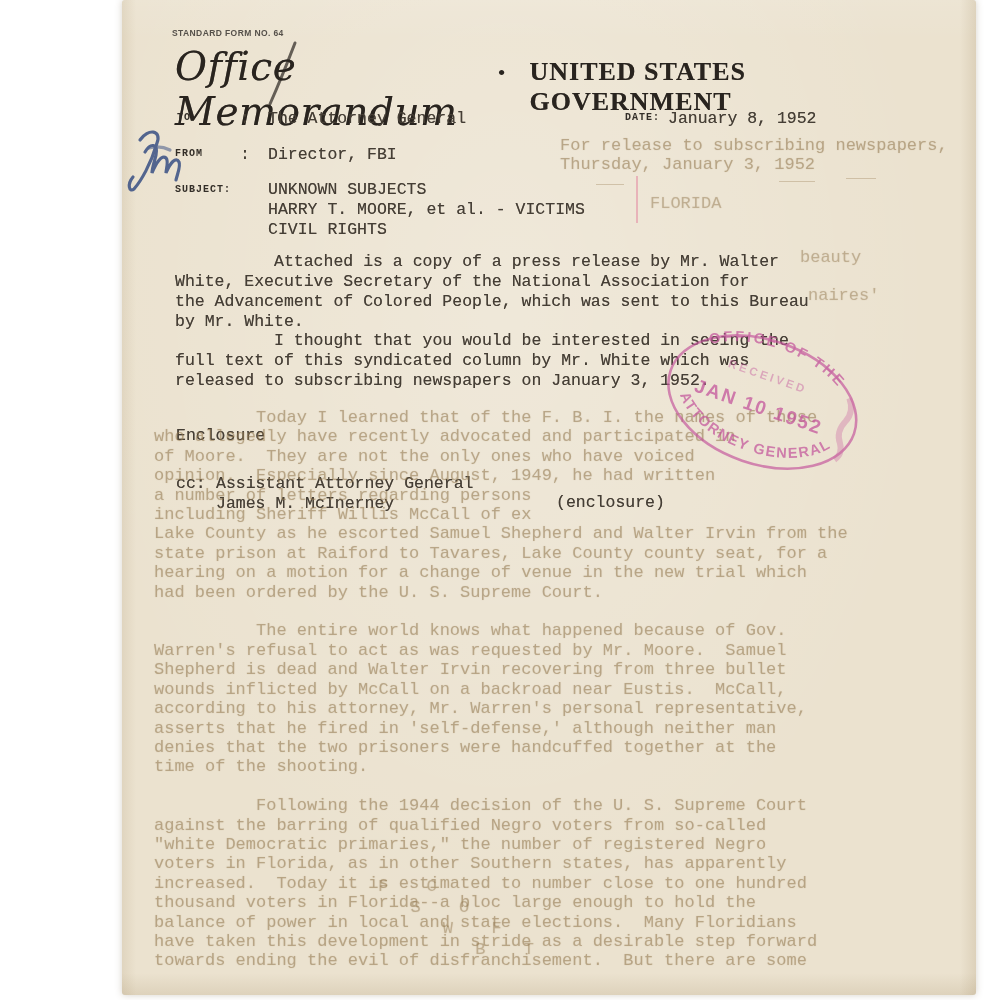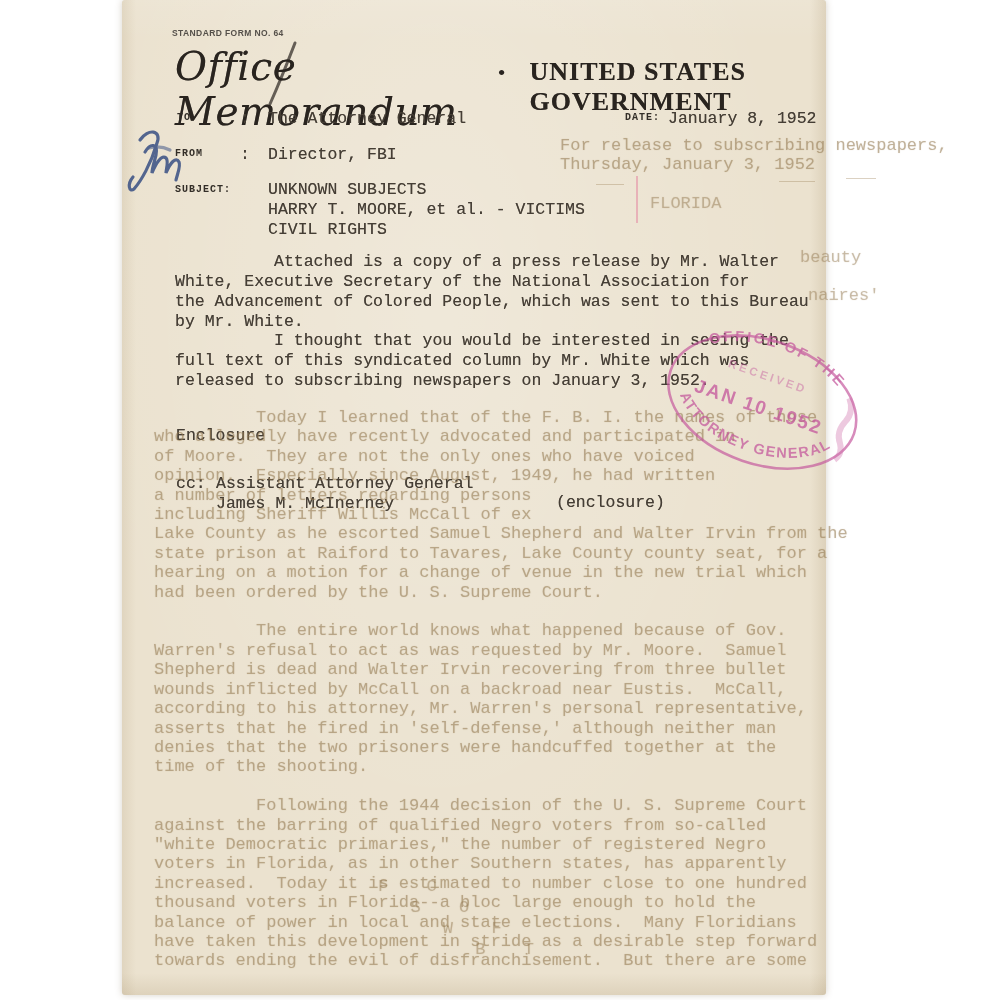--- a/index.html
+++ b/index.html
@@ -1,17 +1,17 @@
 <!DOCTYPE html>
 <html><head>
 <meta charset="utf-8">
 <style>
   html,body{margin:0;padding:0;width:1000px;height:1000px;background:#ffffff;overflow:hidden;}
   .paper{
-    position:absolute;left:122px;top:0px;width:704px;height:995px;
+    position:absolute;left:122px;top:0px;width:854px;height:995px;
     background:
       radial-gradient(ellipse at 45% 30%, rgba(255,255,255,0.22), rgba(0,0,0,0) 65%),
       linear-gradient(to right, rgba(125,95,45,0.10) 0, rgba(0,0,0,0) 14px),
       linear-gradient(to left, rgba(125,95,45,0.13) 0, rgba(0,0,0,0) 16px),
       linear-gradient(to top, rgba(125,95,45,0.12) 0, rgba(0,0,0,0) 22px),
       linear-gradient(to bottom, rgba(255,255,255,0.10) 0, rgba(0,0,0,0) 40px),
       #ebe2cf;
     border-radius:3px;
     box-shadow:0 0 7px rgba(90,70,40,0.25);
   }

